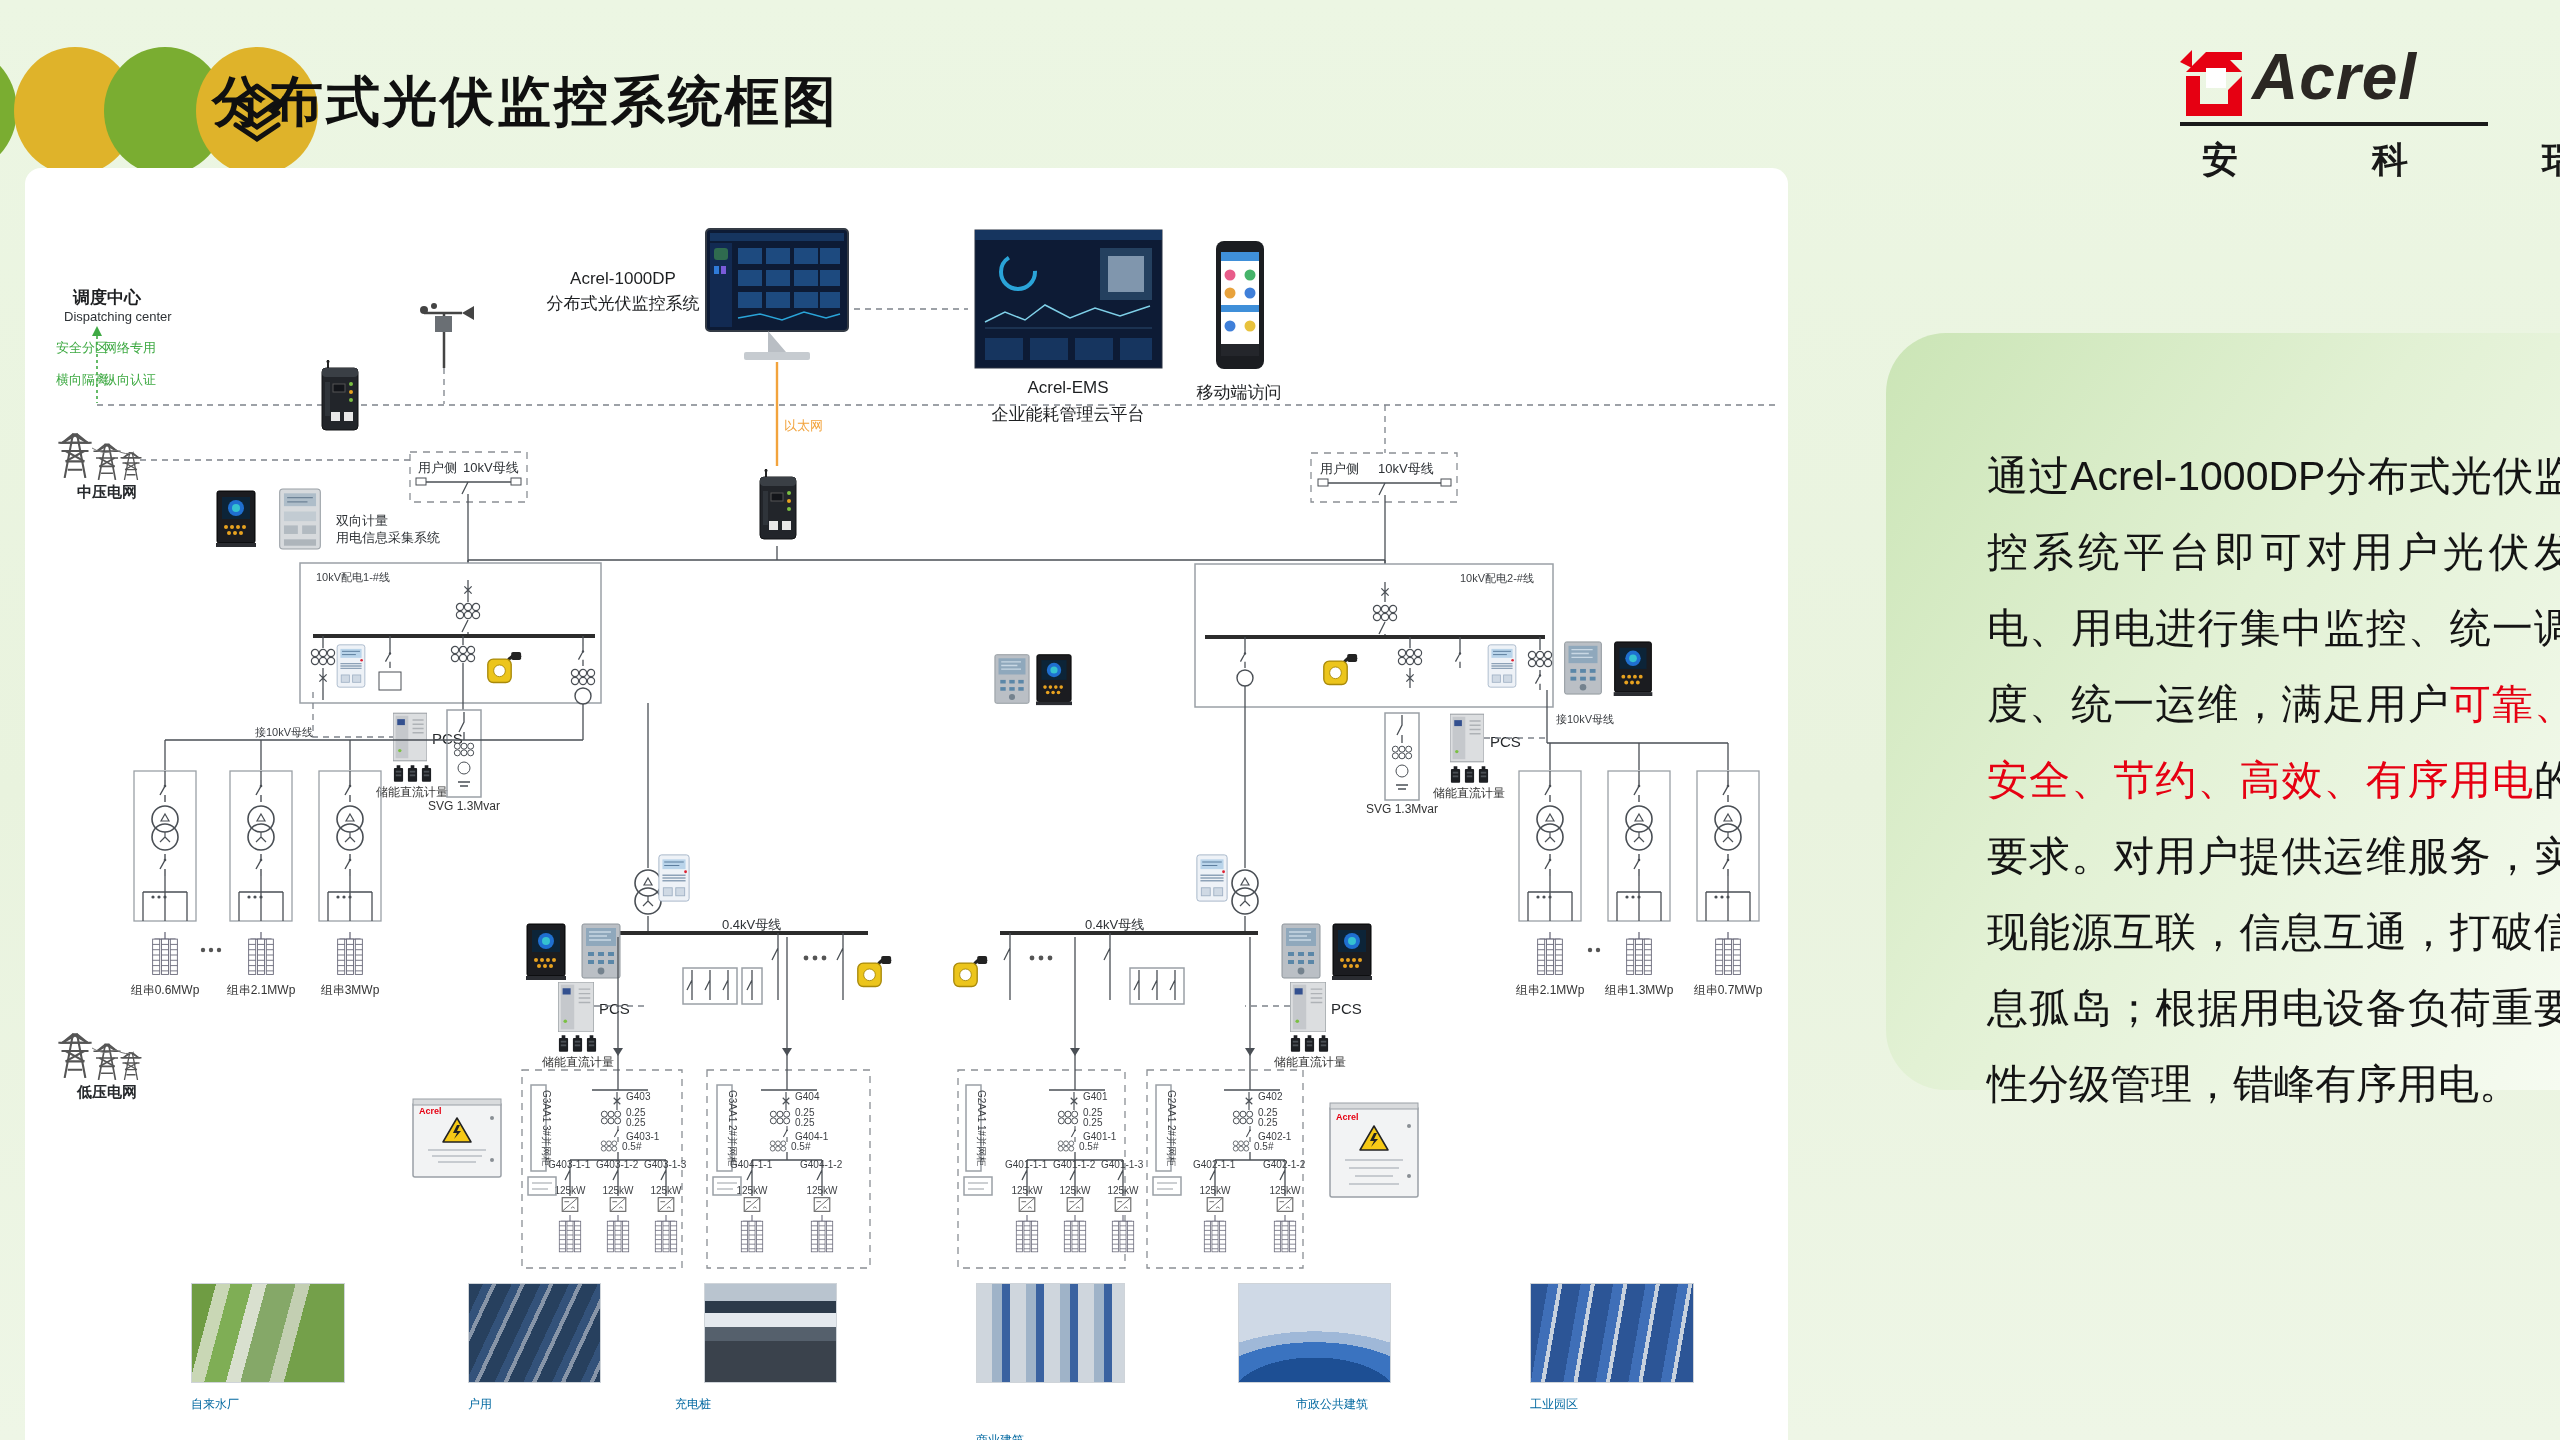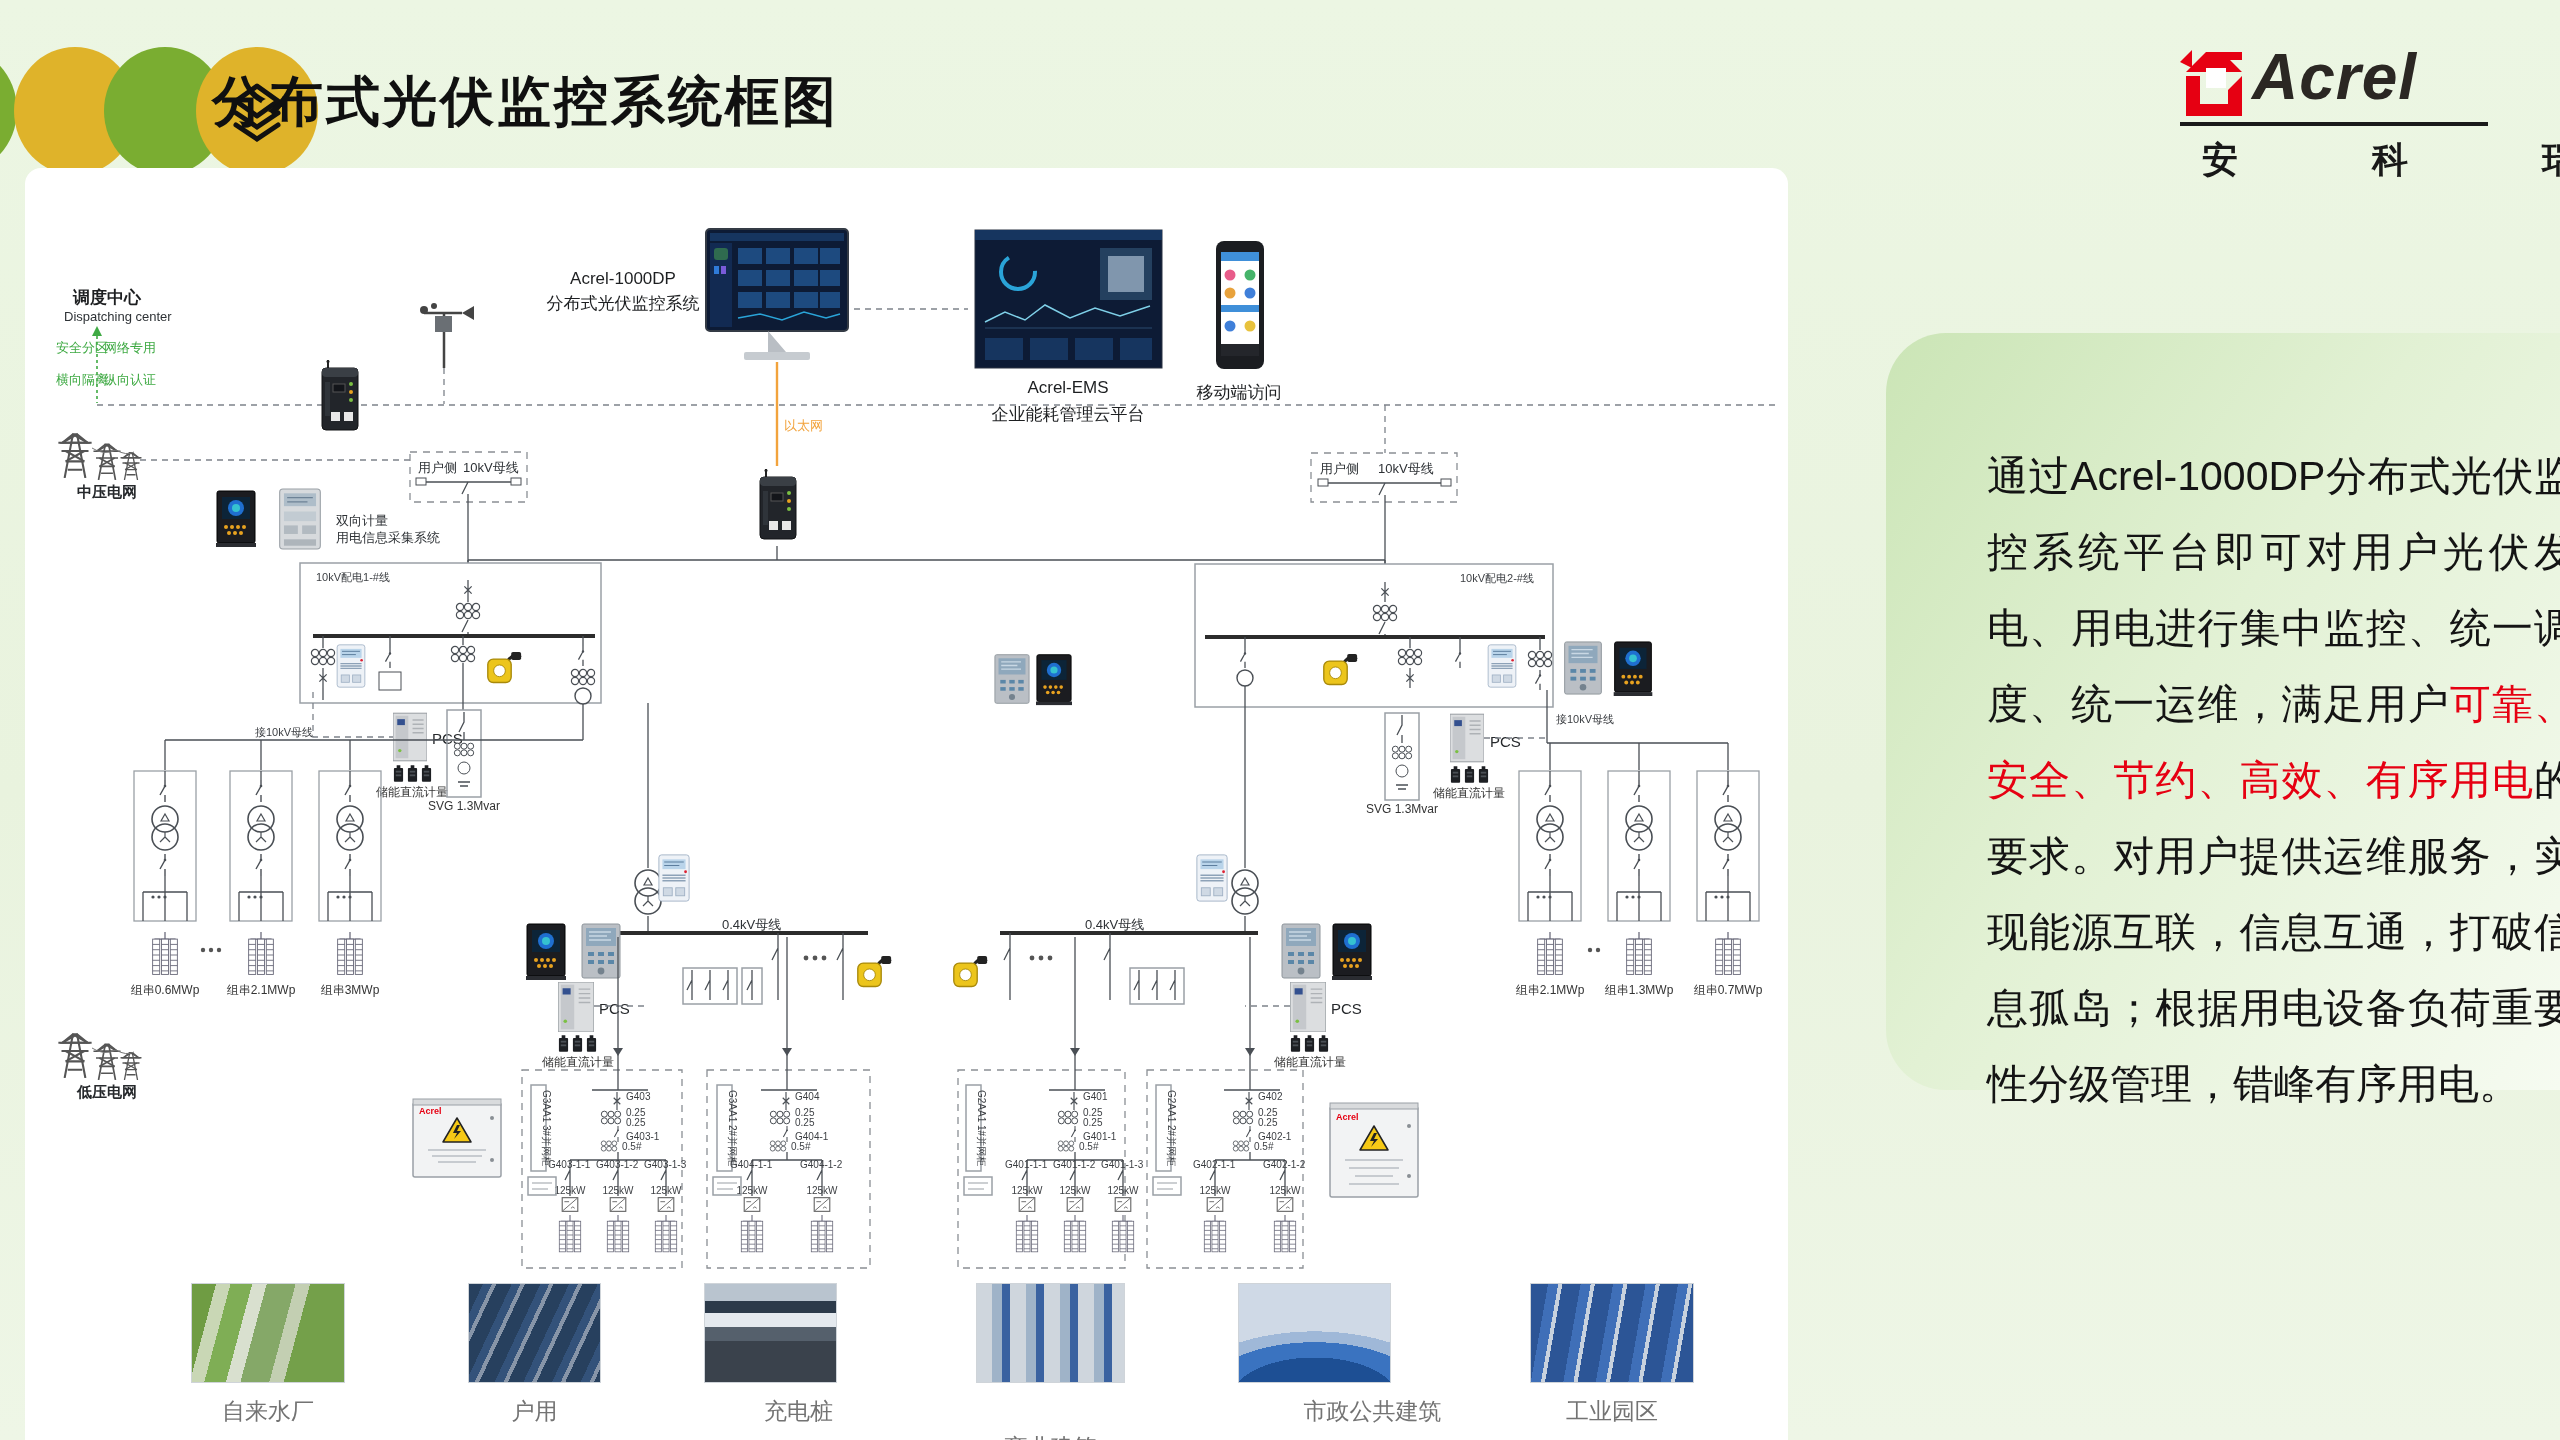--- a/index.html
+++ b/index.html
@@ -37,21 +37,21 @@
     background:linear-gradient(125deg,#cbe5b6 0%,#e2f1d4 45%,#f6fbf1 100%);
     border-radius:60px 0 0 60px;
   }
   #side-text{
     position:absolute;left:1956px;top:438px;width:588px;
     font-size:41px;line-height:76px;color:#141414;text-align:justify;margin-left:31px;
   }
   #side-text .red{color:var(--acrel-red);}
   
   .photo{position:absolute;top:1283px;height:100px;box-shadow:0 0 0 1px #cfd4d9 inset;}
-  .caption{position:absolute;top:1396px;font-size:23px;color:#737373;text-align:center;font-weight:500;}
+  .caption{position:absolute;top:1396px;font-size:12px;color:#0369a1;text-align:left;font-weight:500;}
   #photo-1{background:linear-gradient(105deg,#6f9c43 0 14%,#c9d7b5 14% 22%,#7fae55 22% 34%,#d9e0cf 34% 42%,#85a868 42% 58%,#c3cfb2 58% 66%,#74a04a 66% 100%);}
   #photo-2{background:repeating-linear-gradient(115deg,#27405e 0 14px,#33527a 14px 22px,#8795a8 22px 26px),#50627a;}
   #photo-3{background:linear-gradient(180deg,#b9c4cf 0 18%,#2c3a4a 18% 30%,#e4e9ee 30% 44%,#55606c 44% 58%,#3a424c 58% 100%);}
   #photo-4{background:repeating-linear-gradient(90deg,#cfd6dd 0 16px,#9fb3c8 16px 26px,#3a62a0 26px 34px),#c3ccd6;}
   #photo-5{background:radial-gradient(120% 90% at 50% 115%,#1d4f94 0 45%,#3a73c0 45% 62%,#9fb8d8 62% 74%,#cfd9e6 74% 100%);}
   #photo-6{background:repeating-linear-gradient(100deg,#2c5596 0 18px,#3f6fb8 18px 28px,#c8d2de 28px 32px),#88929e;}
   svg .t10{font-size:10px;fill:#3c3f43;}
   svg .t11{font-size:11px;fill:#3c3f43;}
   svg .t12{font-size:12px;fill:#333;}
   svg .t13{font-size:13px;fill:#2e3236;}
@@ -721,16 +721,16 @@
 </svg>
 
 <div class="photo" id="photo-1" style="left:191px;width:154px;"></div>
 <div class="photo" id="photo-2" style="left:468px;width:133px;"></div>
 <div class="photo" id="photo-3" style="left:704px;width:133px;"></div>
 <div class="photo" id="photo-4" style="left:976px;width:149px;"></div>
 <div class="photo" id="photo-5" style="left:1238px;width:153px;"></div>
 <div class="photo" id="photo-6" style="left:1530px;width:164px;"></div>
 <div class="caption" style="left:191px;width:154px;">自来水厂</div>
 <div class="caption" style="left:468px;width:133px;">户用</div>
-<div class="caption" style="left:732px;width:133px;">充电桩</div>
+<div class="caption" style="left:675px;width:133px;">充电桩</div>
 <div class="caption" style="left:976px;width:149px;margin-top:36px;">商业建筑</div>
 <div class="caption" style="left:1296px;width:153px;">市政公共建筑</div>
 <div class="caption" style="left:1530px;width:164px;">工业园区</div>
 
 </body></html>

